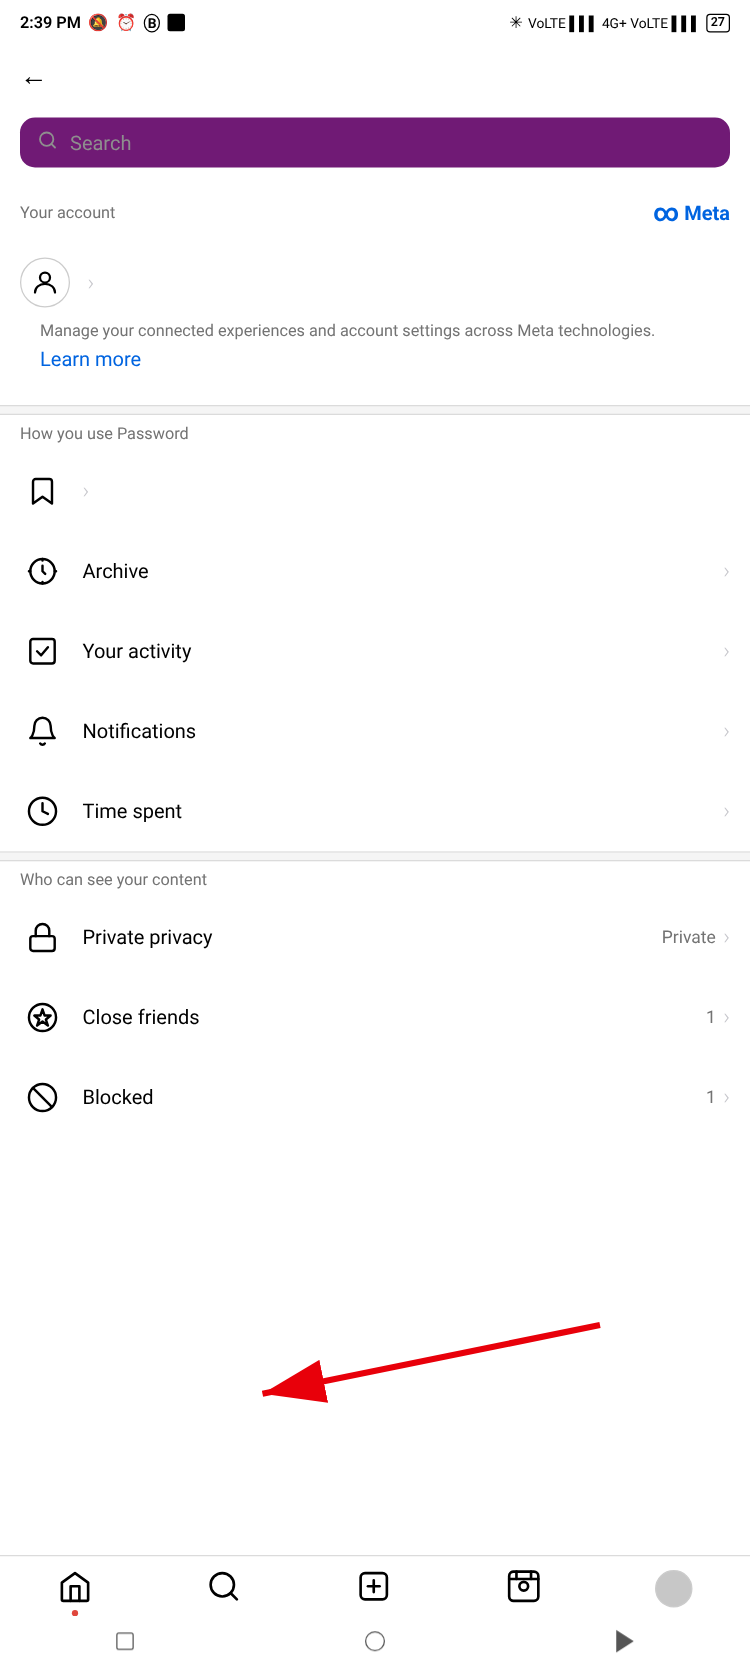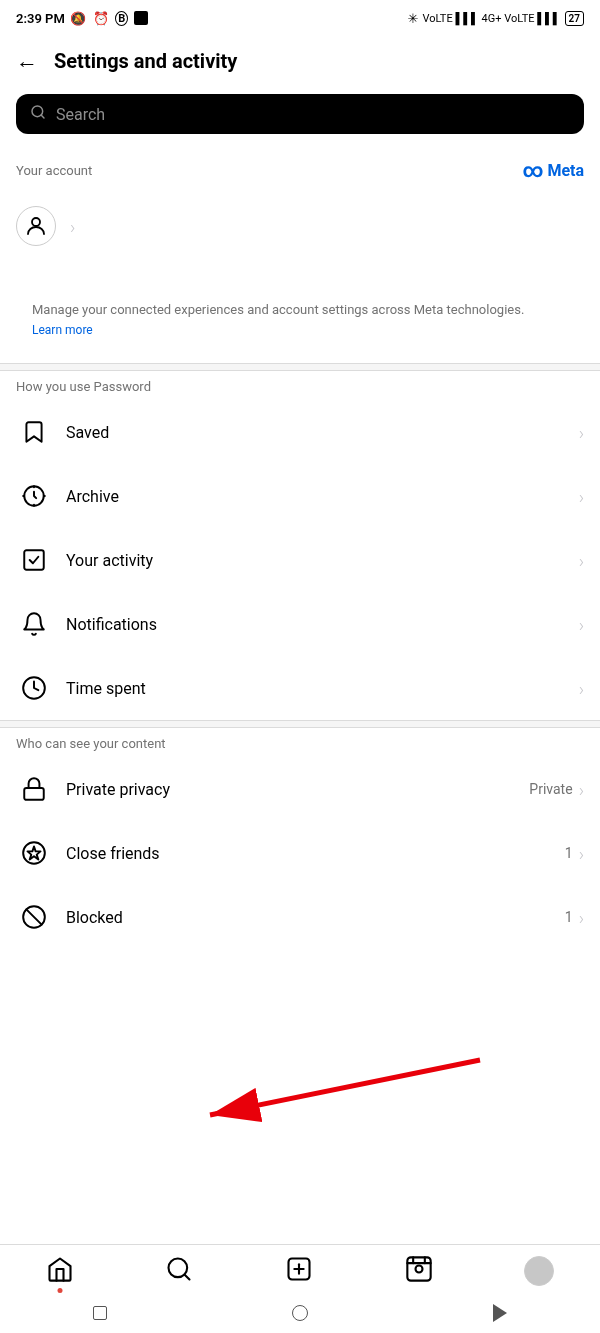--- a/index.html
+++ b/index.html
@@ -60,21 +60,21 @@
     }
     .header-title {
       font-size: 20px;
       font-weight: 700;
       color: #000;
     }
 
     
     .search-bar {
       margin: 8px 16px 16px;
-      background: #000000;
+      background: #701a75;
       border-radius: 12px;
       display: flex;
       align-items: center;
       padding: 10px 14px;
       gap: 10px;
     }
     .search-icon-svg {
       color: #8e8e8e;
       font-size: 16px;
     }
@@ -182,25 +182,24 @@
       height: 24px;
       stroke: #000;
       fill: none;
       stroke-width: 1.8;
     }
     .accounts-note {
       padding: 0 16px 12px;
       font-size: 13px;
       color: #737373;
       line-height: 1.5;
-      margin-top: 44px;
     }
     .learn-more {
       color: #0064E0;
-      font-size: 12px;
+      font-size: 16px;
       text-decoration: none;
     }
 
     
     .divider {
       height: 8px;
       background: #f5f5f5;
       border-top: 0.5px solid #dbdbdb;
       border-bottom: 0.5px solid #dbdbdb;
     }
@@ -311,21 +310,20 @@
   </div>
   <div class="status-right">
     <span style="font-size:13px;">✳</span>
     <span style="font-size:11px; font-weight:400;">VoLTE ▌▌▌ 4G+ VoLTE ▌▌▌</span>
     <span class="battery-box">27</span>
   </div>
 </div>
 
 <div class="header">
   <span class="back-arrow">←</span>
-  <span class="header-title">Settings and activity</span>
 </div>
 
 <div class="search-bar">
   <span class="search-icon-svg">
     <svg width="16" height="16" viewBox="0 0 24 24" fill="none" stroke="#8e8e8e" stroke-width="2.2" stroke-linecap="round" stroke-linejoin="round">
       <circle cx="11" cy="11" r="8"></circle>
         <line x1="21" y1="21" x2="16.65" y2="16.65"></line>
     </svg>
   </span>
   <span class="search-placeholder">Search</span>
@@ -363,23 +361,20 @@
 <div class="section-label">
   <span>How you use Password</span>
 </div>
 
 <div class="list-item">
   <div class="item-icon">
     <svg viewBox="0 0 24 24" fill="none" stroke="#000" stroke-width="1.8" stroke-linecap="round" stroke-linejoin="round">
       <path d="M19 21l-7-5-7 5V5a2 2 0 0 1 2-2h10a2 2 0 0 1 2 2z"></path>
     </svg>
   </div>
-  <div class="item-content">
-    <div class="item-title">Saved</div>
-  </div>
   <div class="item-right">
     <span class="chevron">›</span>
   </div>
 </div>
 
 <div class="list-item">
   <div class="item-icon">
     <svg viewBox="0 0 24 24" fill="none" stroke="#000" stroke-width="1.8" stroke-linecap="round" stroke-linejoin="round">
       <path d="M12 8v4l2 2"></path>
       <path d="M3 12a9 9 0 1 0 18 0A9 9 0 0 0 3 12z"></path>

